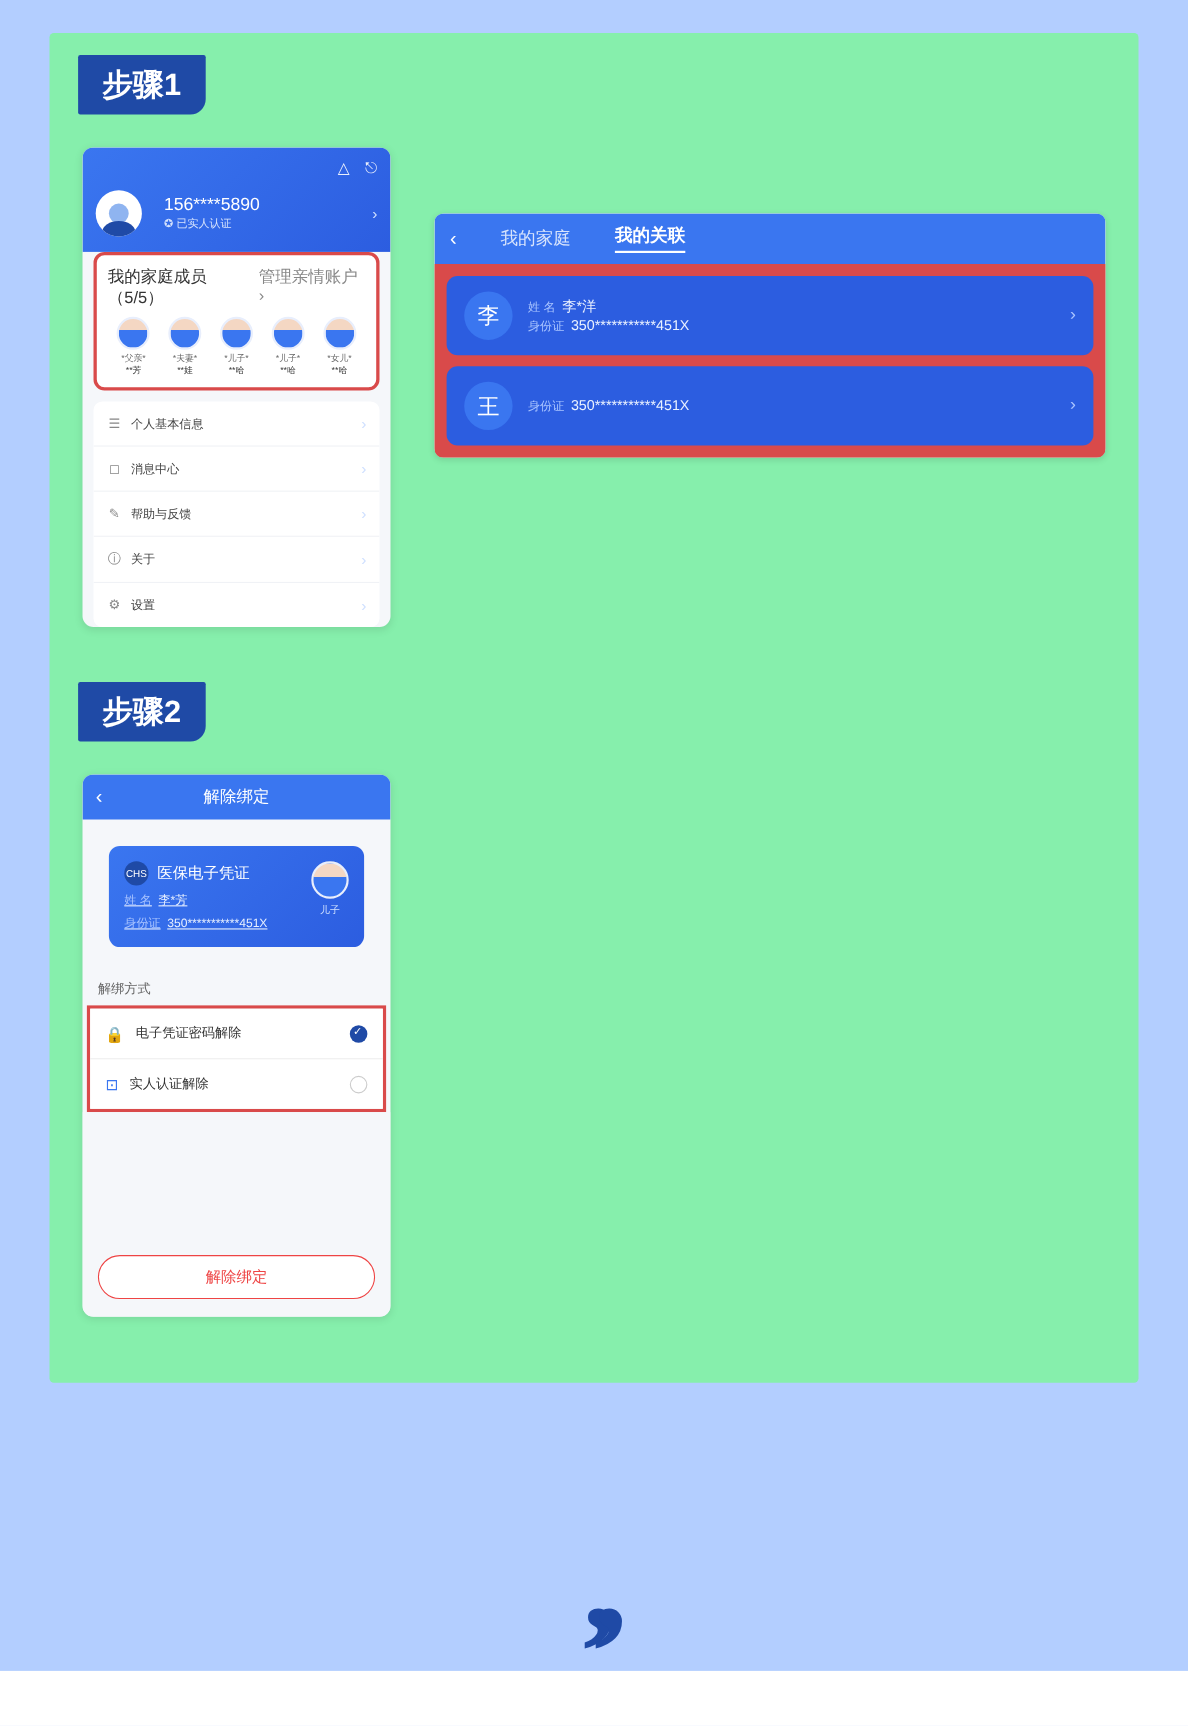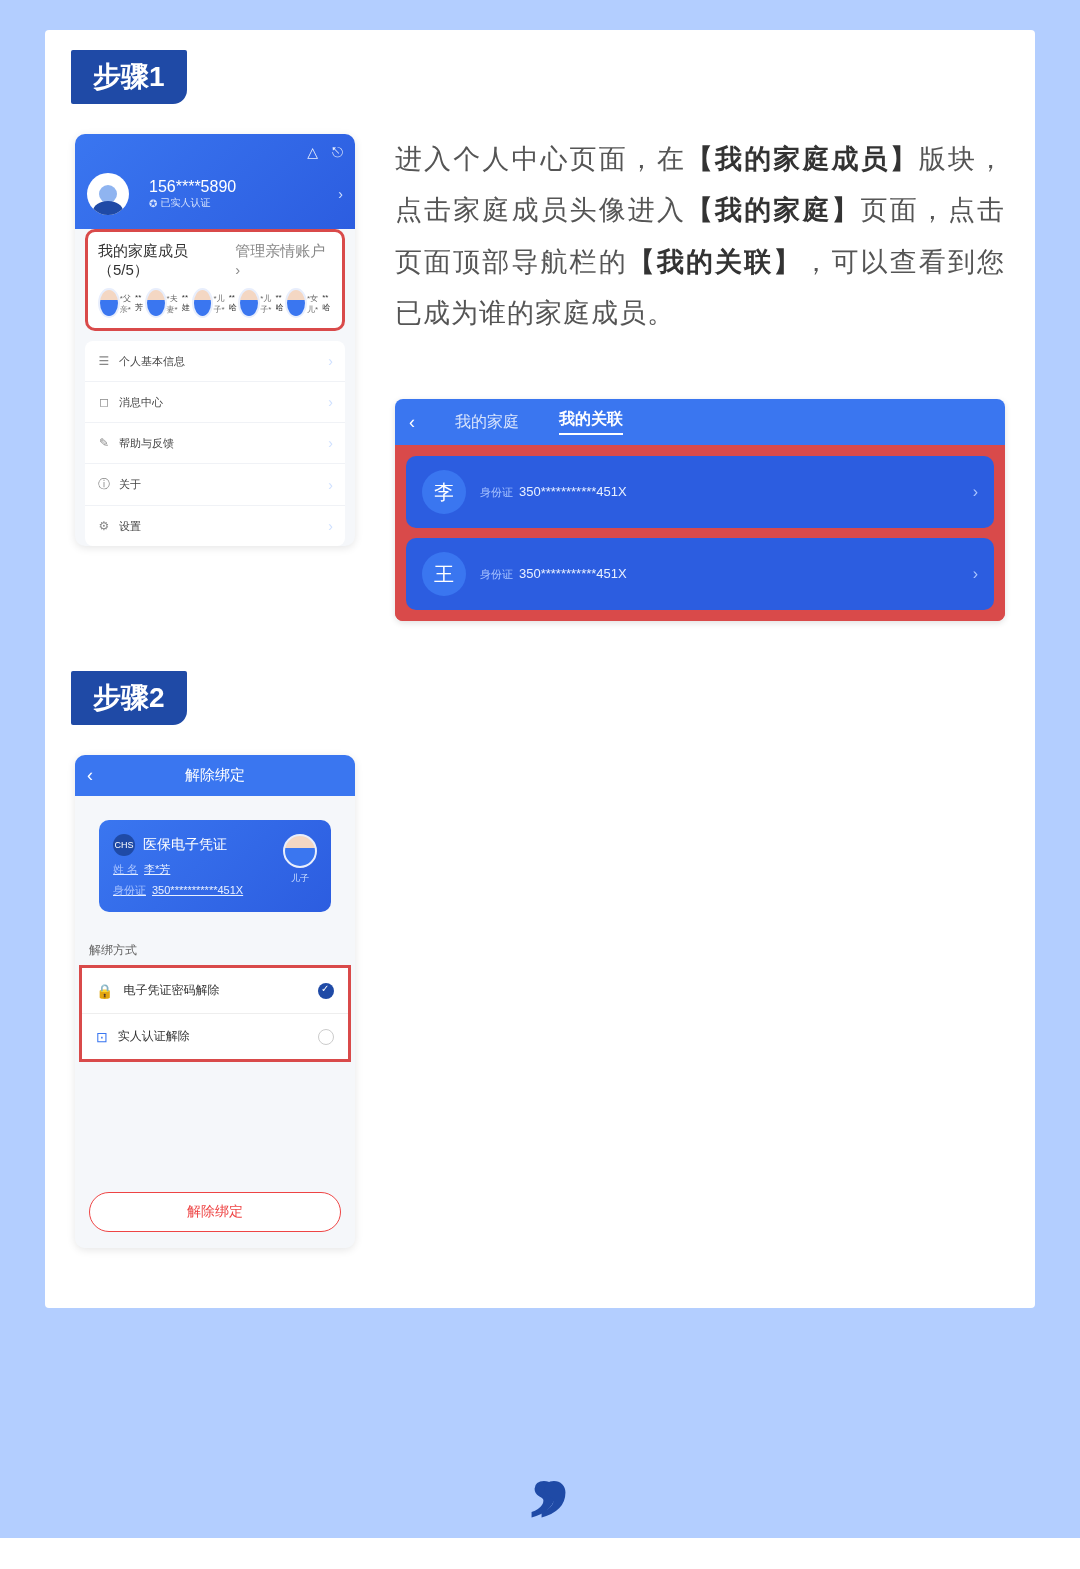--- a/index.html
+++ b/index.html
@@ -9,21 +9,21 @@
     width: 1080px;
   }
   .page {
     width: 1080px;
     min-height: 1569px;
     background: #b3ceff;
     padding: 30px 45px 280px 45px;
     position: relative;
   }
   .inner-bg {
-    background: #ffffff;
+    background: #86efac;
     border-radius: 4px;
     padding: 20px 30px 60px 30px;
   }
   .step-badge {
     background: #1f4aa6;
     color: #fff;
     display: inline-block;
     padding: 8px 22px;
     font-size: 28px;
     font-weight: 600;
@@ -69,21 +69,21 @@
   .chev-r { color: #cfe0ff; font-size: 14px; }
 
   .card {
     background: #fff; margin: 0 10px 10px 10px; border-radius: 8px;
     padding: 10px;
   }
   .card.red-border { border: 3px solid #d94a4a; border-radius: 10px; }
   .family-head { display:flex; justify-content:space-between; font-size:15px; color:#333; margin-bottom:8px; }
   .family-head .right { color:#888; }
   .members { display:flex; justify-content:space-between; }
-  .member { display:flex; flex-direction:row; align-items:center; width:20%; }
+  .member { display:flex; flex-direction:column; align-items:center; width:20%; }
   .mem-av {
     width: 30px; height:30px; border-radius:50%;
     background: linear-gradient(180deg,#f4d7c3 40%, #3a76f0 40%);
     border: 2px solid #e8eefc;
   }
   .mem-rel { font-size:8px; color:#666; margin-top:2px; }
   .mem-name { font-size:8px; color:#333; }
 
   .sec-title { font-size:11px; color:#333; margin-bottom:8px; }
   .status-row { display:flex; justify-content:space-between; text-align:center; }
@@ -291,34 +291,32 @@
                   <span class="mi-icon">⚙</span>
                   <span>设置</span>
                 </span>
     <span class="chev-r">›</span>
               </div>
             </div>
         </div>
       </div>
 
       <div class="col-right">
-        <p class="desc">
-          <span>进入个人中心页面，在</span><b>【我的家庭成员】</b><span>版块，点击家庭成员头像进入</span><b>【我的家庭】</b><span>页面，点击页面顶部导航栏的</span><b>【我的关联】</b><span>，可以查看到您已成为谁的家庭成员。</span>
-        </p>
 
         <div class="mini-panel">
           <div class="mini-top">
             <span class="back">‹</span>
             <span class="mini-tab">我的家庭</span>
             <span class="mini-tab active">我的关联</span>
           </div>
           <div class="mini-body" id="relcards">
               <div class="rel-card">
                 <div class="rel-avatar">李</div>
     <div class="rel-info">
+      <div><span class="lbl">姓 名</span><span>李*洋</span></div>
       <div><span class="lbl">身份证</span><span>350***********451X</span></div>
     </div>
     <span class="rel-chev">›</span>
               </div>
               <div class="rel-card">
                 <div class="rel-avatar">王</div>
     <div class="rel-info">
       <div><span class="lbl">身份证</span><span>350***********451X</span></div>
     </div>
     <span class="rel-chev">›</span>

